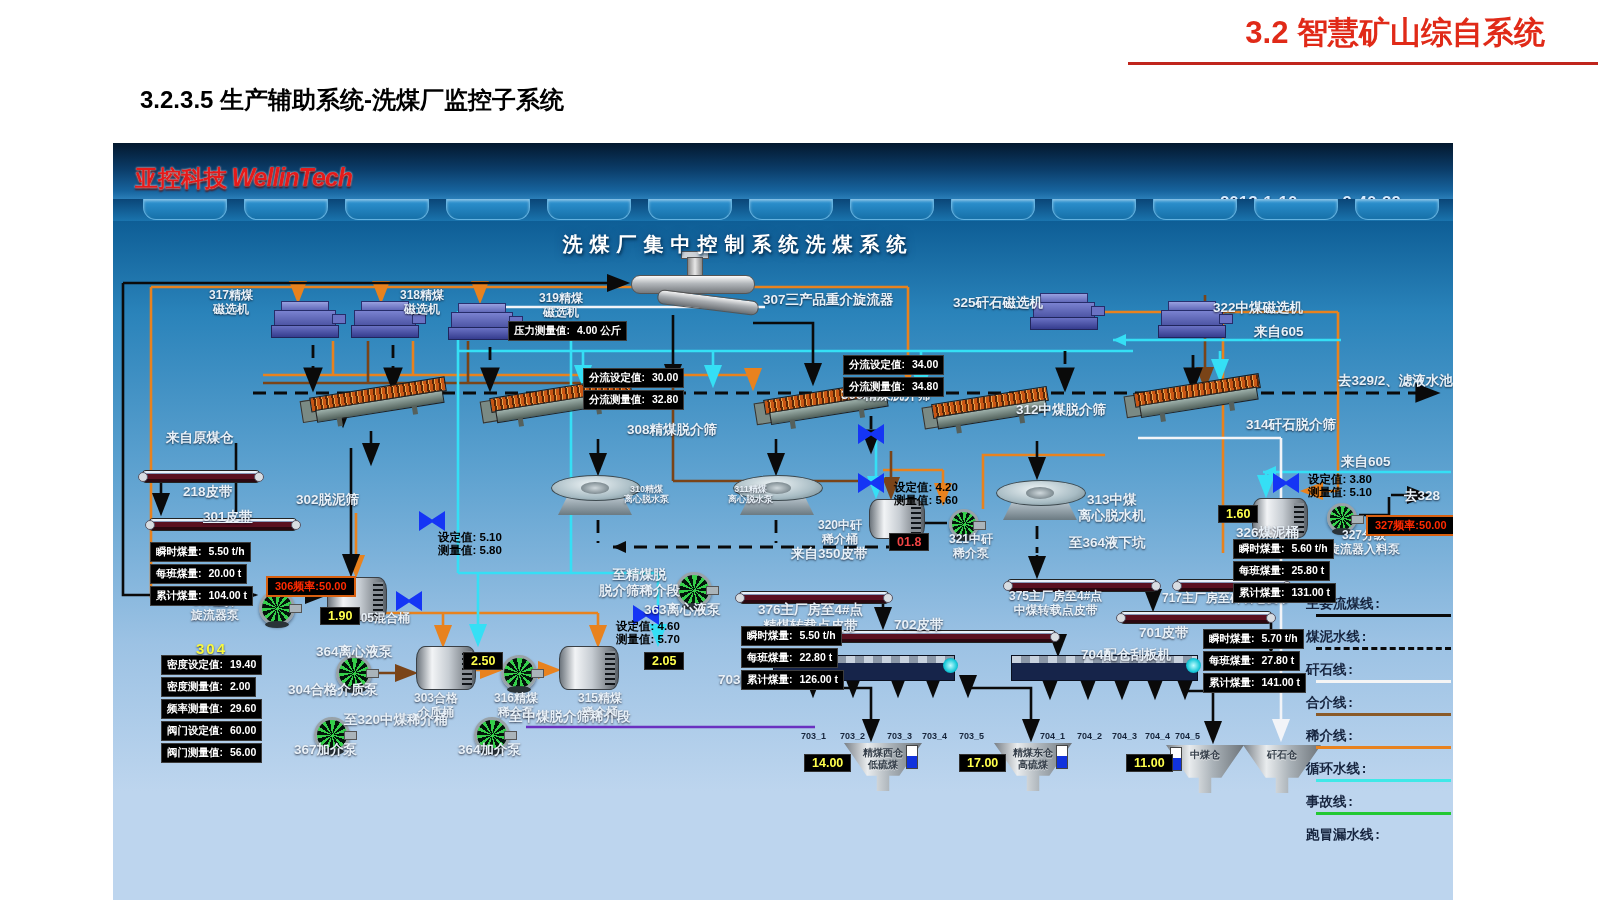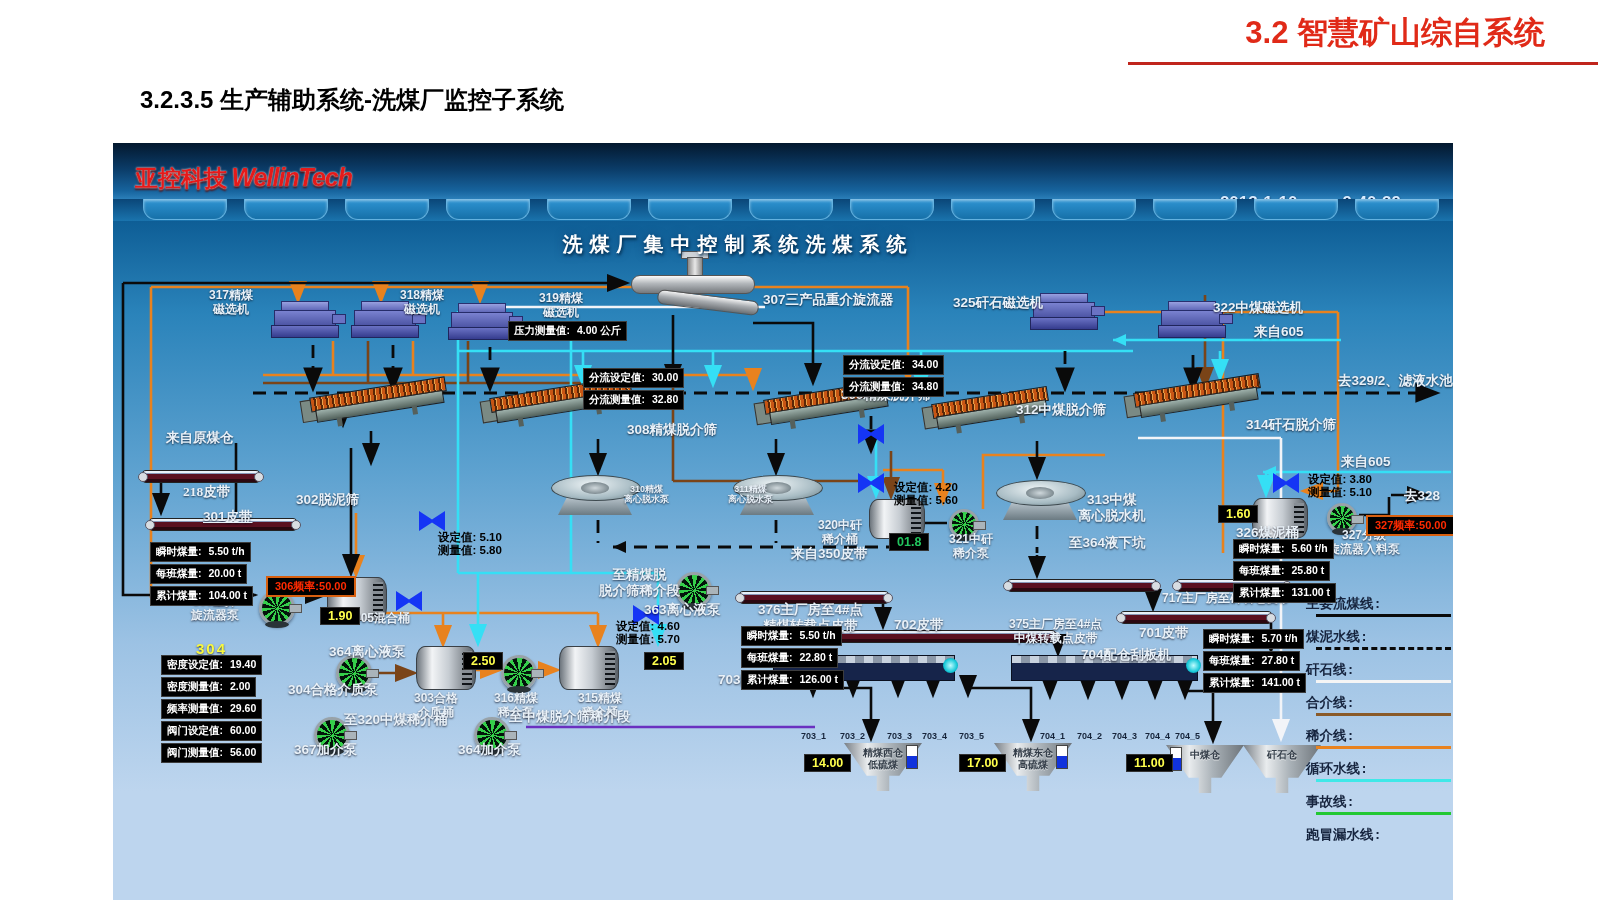--- a/index.html
+++ b/index.html
@@ -52,21 +52,21 @@
   .lbl.lk{color:#000;text-shadow:none;font-size:11.5px;text-align:left;font-weight:800;}
   .lbl.num{color:#f8f840;font-size:15px;letter-spacing:2px;font-weight:900;}
   .lbl.ch{color:#16243a;font-size:9px;text-shadow:none;}
 
   
   .dbox{position:absolute;z-index:6;}
   .drow{display:flex;gap:7px;background:#000;color:#fff;font-size:10.5px;font-weight:800;
     padding:2px 5px;margin-bottom:2px;border:1px solid #3c3c3c;white-space:nowrap;width:fit-content;}
   .vtag{position:absolute;background:#000;color:#ffff4d;font-size:12.5px;font-weight:800;
     padding:1px 7px;border:1px solid #333;z-index:6;white-space:nowrap;}
-  .vtag.wt{color:#22c55e;}
+  .vtag.wt{color:#ef4444;}
   .vtag.freq{color:#ff2a00;border:2px solid #d86010;font-size:11px;}
 
   
   .eq{position:absolute;z-index:3;}
   .eq-sep{width:66px;height:40px;}
   .sep-lid{position:absolute;left:15%;top:0;width:70%;height:9px;background:linear-gradient(180deg,#98a0e0,#5a62b4);border:1px solid #2a3070;}
   .sep-body{position:absolute;left:4%;top:9px;width:92%;height:15px;background:linear-gradient(180deg,#7a82d0,#4a52a2);border:1px solid #262c6a;}
   .sep-tray{position:absolute;left:0;top:24px;width:100%;height:11px;background:linear-gradient(180deg,#6a72c4,#353c8e);border:1px solid #20255c;}
   .sep-spout{position:absolute;right:-9px;top:13px;width:12px;height:8px;background:#6a72c4;border:1px solid #262c6a;}
   .eq-screen{height:34px;transform:rotate(-9deg);}
@@ -327,21 +327,21 @@
         <div class="lbl f13" style="left: 840px; top: 152px;">325矸石磁选机</div>
         <div class="lbl f13" style="left: 1100px; top: 157px;">322中煤磁选机</div>
         <div class="lbl f13" style="left: 1141px; top: 181px;">来自605</div>
         <div class="lbl f13" style="left: 1225px; top: 230px;">去329/2、滤液水池</div>
         <div class="lbl f13" style="left: 183px; top: 349px;">302脱泥筛</div>
         <div class="lbl f13" style="left: 514px; top: 279px;">308精煤脱介筛</div>
         <div class="lbl f13" style="left: 728px; top: 244px;">309精煤脱介筛</div>
         <div class="lbl f13" style="left: 903px; top: 259px;">312中煤脱介筛</div>
         <div class="lbl f13" style="left: 1133px; top: 274px;">314矸石脱介筛</div>
         <div class="lbl f13" style="left: 53px; top: 287px;">来自原煤仓</div>
-        <div class="lbl f13" style="left: 70px; top: 341px; font-family: Liberation Serif, serif;">218皮带</div>
+        <div class="lbl f13" style="left: 70px; top: 341px;">218皮带</div>
         <div class="lbl f13" style="left: 90px; top: 366px; text-decoration: underline;">301皮带</div>
         <div class="lbl sm" style="left: 511px; top: 341px;">310精煤
 离心脱水泵</div>
         <div class="lbl sm" style="left: 615px; top: 341px;">311精煤
 离心脱水泵</div>
         <div class="lbl f13" style="left: 486px; top: 424px;">至精煤脱
 脱介筛稀介段</div>
         <div class="lbl f13" style="left: 531px; top: 459px;">363离心液泵</div>
         <div class="lbl" style="left: 705px; top: 376px;">320中矸
 稀介桶</div>
@@ -352,37 +352,37 @@
         <div class="lbl f13" style="left: 956px; top: 392px;">至364液下坑</div>
         <div class="lbl f13" style="left: 678px; top: 403px;">来自350皮带</div>
         <div class="lbl f13" style="left: 1228px; top: 311px;">来自605</div>
         <div class="lbl f13" style="left: 1291px; top: 345px;">去328</div>
         <div class="lbl f13" style="left: 1123px; top: 382px;">326煤泥桶</div>
         <div class="lbl" style="left: 1215px; top: 386px;">327分级
 旋流器入料泵</div>
         <div class="lbl" style="left: 78px; top: 452px;">306重介
 旋流器泵</div>
         <div class="lbl" style="left: 241px; top: 469px;">305混合桶</div>
-        <div class="lbl f13" style="left: 203px; top: 501px; margin-left: 13px;">364离心液泵</div>
+        <div class="lbl f13" style="left: 203px; top: 501px;">364离心液泵</div>
         <div class="lbl f13" style="left: 175px; top: 539px;">304合格介质泵</div>
         <div class="lbl" style="left: 301px; top: 549px;">303合格
 介质桶</div>
         <div class="lbl" style="left: 381px; top: 549px;">316精煤
 稀介泵</div>
         <div class="lbl" style="left: 448px; top: 549px; margin-left: 17px;">315精煤
 稀介桶</div>
         <div class="lbl f13" style="left: 231px; top: 569px;">至320中煤稀介桶</div>
         <div class="lbl f13" style="left: 396px; top: 566px;">至中煤脱介筛稀介段</div>
         <div class="lbl f13" style="left: 181px; top: 599px;">367加介泵</div>
         <div class="lbl f13" style="left: 345px; top: 599px;">364加介泵</div>
         <div class="lbl f13" style="left: 645px; top: 459px;">376主厂房至4#点
 精煤转载点皮带</div>
         <div class="lbl f13" style="left: 781px; top: 474px;">702皮带</div>
         <div class="lbl f13" style="left: 605px; top: 529px;">703配仓刮板机</div>
-        <div class="lbl" style="left: 896px; top: 447px; margin-top: 28px;">375主厂房至4#点
+        <div class="lbl" style="left: 896px; top: 447px;">375主厂房至4#点
 中煤转载点皮带</div>
         <div class="lbl" style="left: 1049px; top: 449px;">717主厂房至矸石仓皮带</div>
         <div class="lbl f13" style="left: 1026px; top: 482px;">701皮带</div>
         <div class="lbl f13" style="left: 968px; top: 504px;">704配仓刮板机</div>
         <div class="lbl ch" style="left: 688px; top: 588px;">703_1</div>
         <div class="lbl ch" style="left: 727px; top: 588px;">703_2</div>
         <div class="lbl ch" style="left: 774px; top: 588px;">703_3</div>
         <div class="lbl ch" style="left: 809px; top: 588px;">703_4</div>
         <div class="lbl ch" style="left: 846px; top: 588px;">703_5</div>
         <div class="lbl ch" style="left: 927px; top: 588px;">704_1</div>

